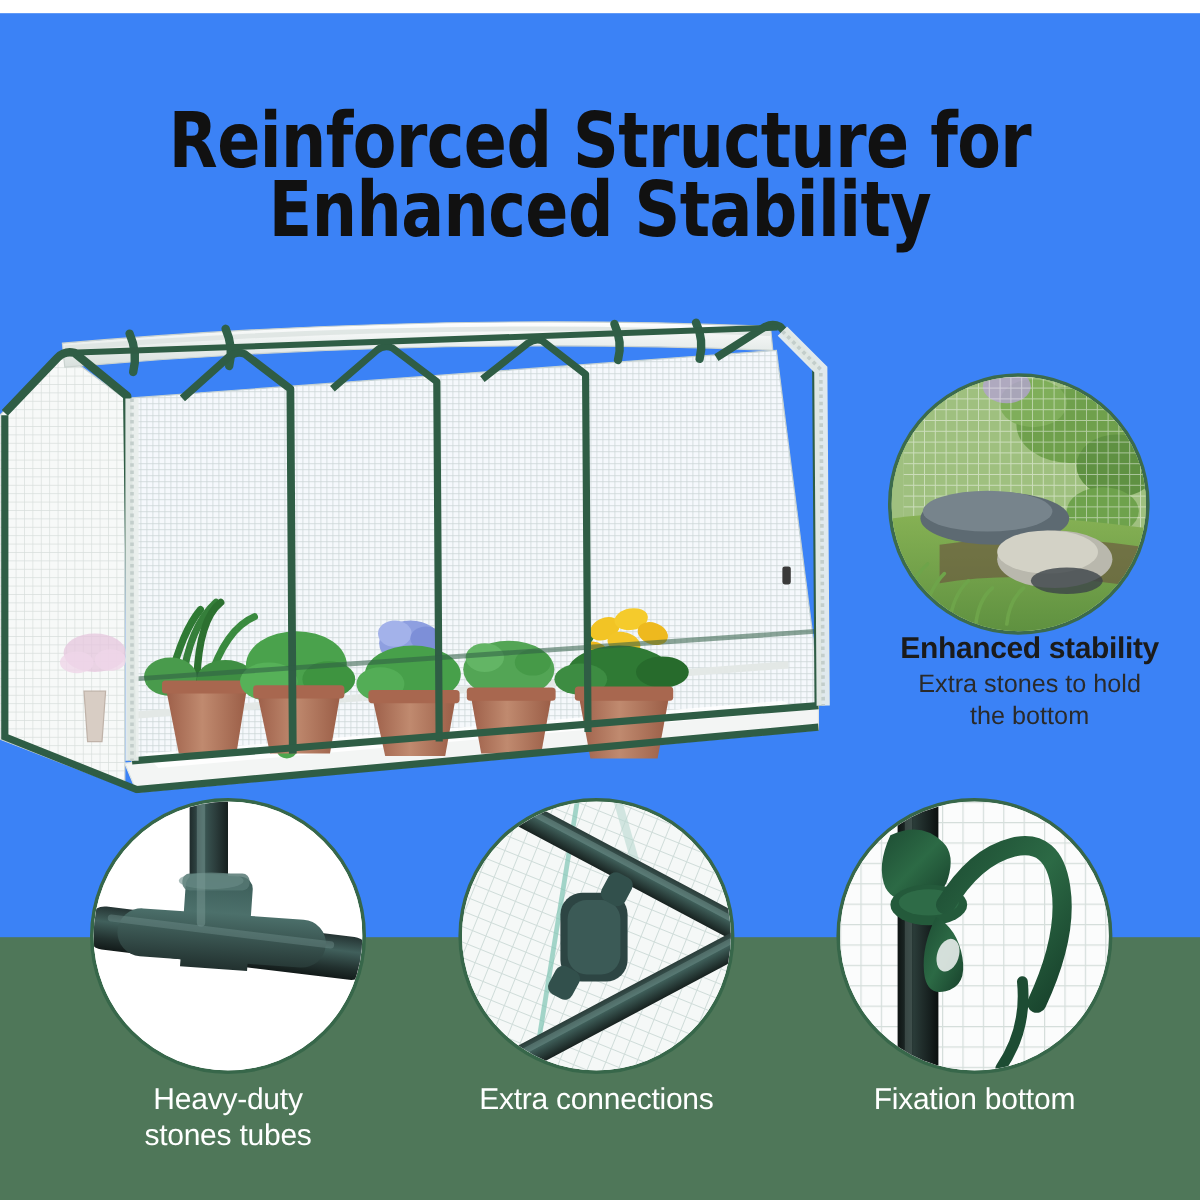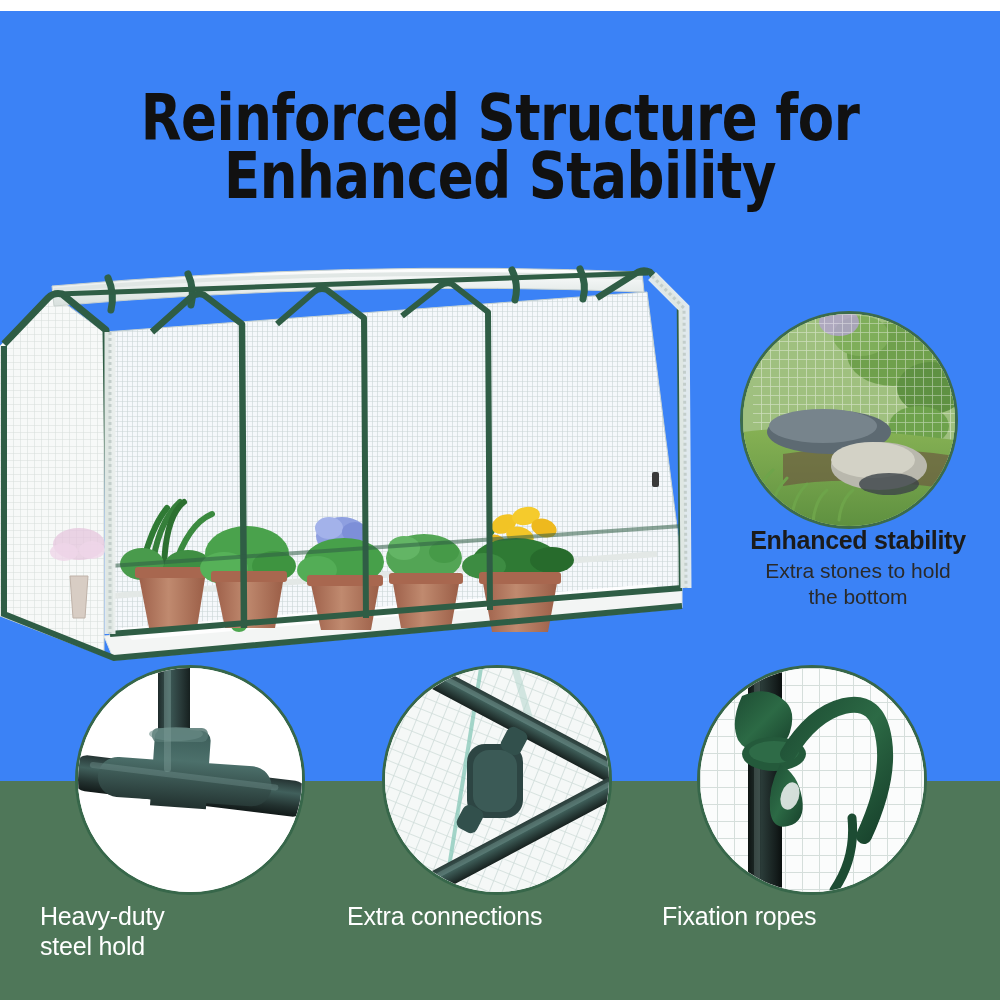--- a/index.html
+++ b/index.html
@@ -45,21 +45,21 @@
   }
 
   
   .feature{position:absolute;width:300px;}
   .feature .circ{
     position:absolute;left:35px;top:0;width:224px;height:224px;border-radius:50%;
     border:3px solid #37674a;overflow:hidden;background:#ffffff;
   }
   .feature .circ svg{display:block;width:100%;height:100%;}
   .feature .cap{
-    position:absolute;left:0;top:236px;width:300px;
+    position:absolute;left:0;top:236px;width:300px;text-align:center;
     font-size:25px;color:#ffffff;line-height:30px;letter-spacing:-0.2px;
   }
   #feat-1{left:40px;top:654px;}
   #feat-2{left:347px;top:654px;}
   #feat-3{left:662px;top:654px;}
 </style>
 </head>
 <body>
 
 <div class="stage">
@@ -282,21 +282,21 @@
                  v6 h-56 v-6 h-34 a14 14 0 0 1 0 -40 h34 v-22 a10 10 0 0 1 10 -10 z" fill="url(#joint)" transform="rotate(4 112 110)"></path>
         <rect x="74" y="60" width="56" height="14" rx="6" fill="#567873" opacity="0.85"></rect>
         <ellipse cx="98" cy="66" rx="27" ry="7" fill="#6b8c87" opacity="0.6"></ellipse>
 
         <rect x="86" y="-14" width="7" height="118" rx="3" fill="#7c9c97" opacity="0.45"></rect>
         <rect x="10" y="106" width="190" height="6" rx="3" fill="#7c9c97" opacity="0.35" transform="rotate(7 112 118)"></rect>
       </svg>
     </div>
     <div class="cap">
       <div>Heavy-duty</div>
-      <div>steel hold</div>
+      <div>stones tubes</div>
     </div>
   </div>
 
   <div class="feature" id="feat-2">
     <div class="circ">
       <svg viewBox="0 0 224 224">
         <defs>
           <pattern id="mesh2" width="12" height="12" patternUnits="userSpaceOnUse" patternTransform="rotate(22)">
             <rect width="12" height="12" fill="#f5f8f7"></rect>
             <path d="M0 0 H12 M0 0 V12" stroke="#cfdcd9" stroke-width="1.6"></path>
@@ -362,18 +362,18 @@
         <ellipse cx="74" cy="84" rx="25" ry="11" fill="#2e6b47"></ellipse>
 
         <path d="M88 86 q24 -40 56 -48 q34 -8 40 34 q6 40 -20 96" stroke="url(#ropeg)" stroke-width="16" fill="none" stroke-linecap="round"></path>
 
         <path d="M80 96 q18 10 22 34 q4 24 -14 28 q-16 4 -18 -16 q-2 -22 10 -46 z" fill="url(#ropeg)"></path>
         <ellipse cx="90" cy="128" rx="9" ry="14" fill="#f2f5f4" opacity="0.85" transform="rotate(18 90 128)"></ellipse>
         <path d="M152 150 q4 40 -18 72" stroke="#1d4c33" stroke-width="9" fill="none" stroke-linecap="round"></path>
       </svg>
     </div>
     <div class="cap">
-      <div>Fixation ropes</div>
+      <div>Fixation bottom</div>
       <div></div>
     </div>
   </div>
 
 </div>
 
 </body></html>

